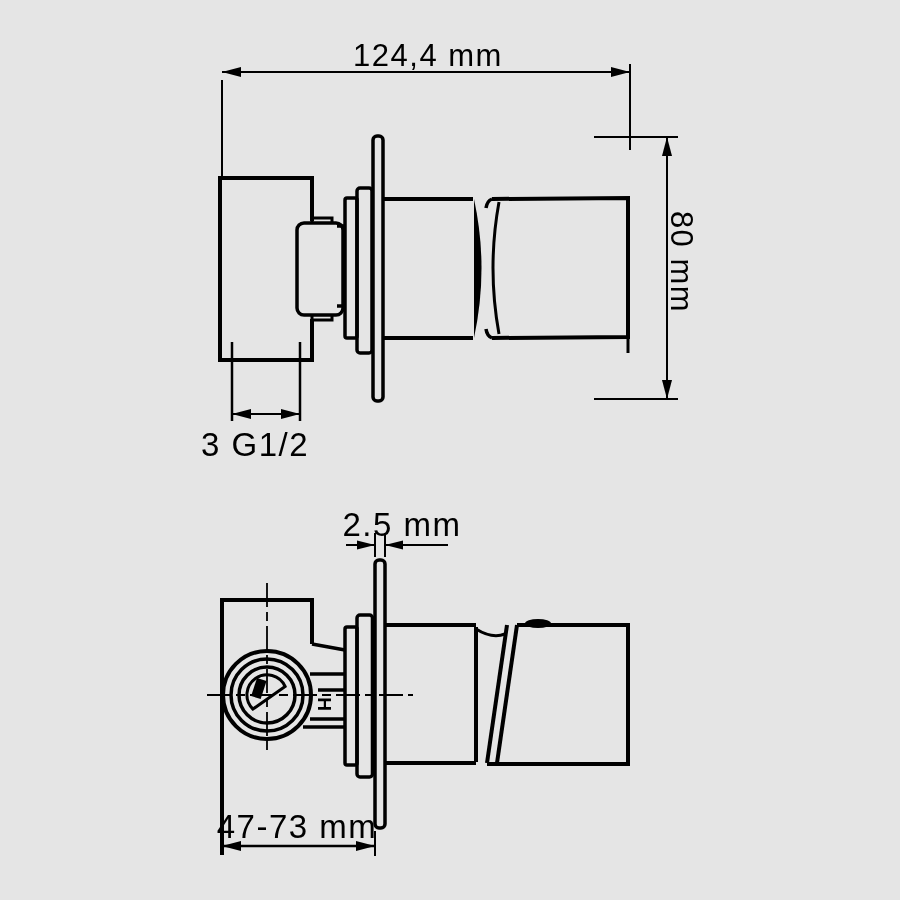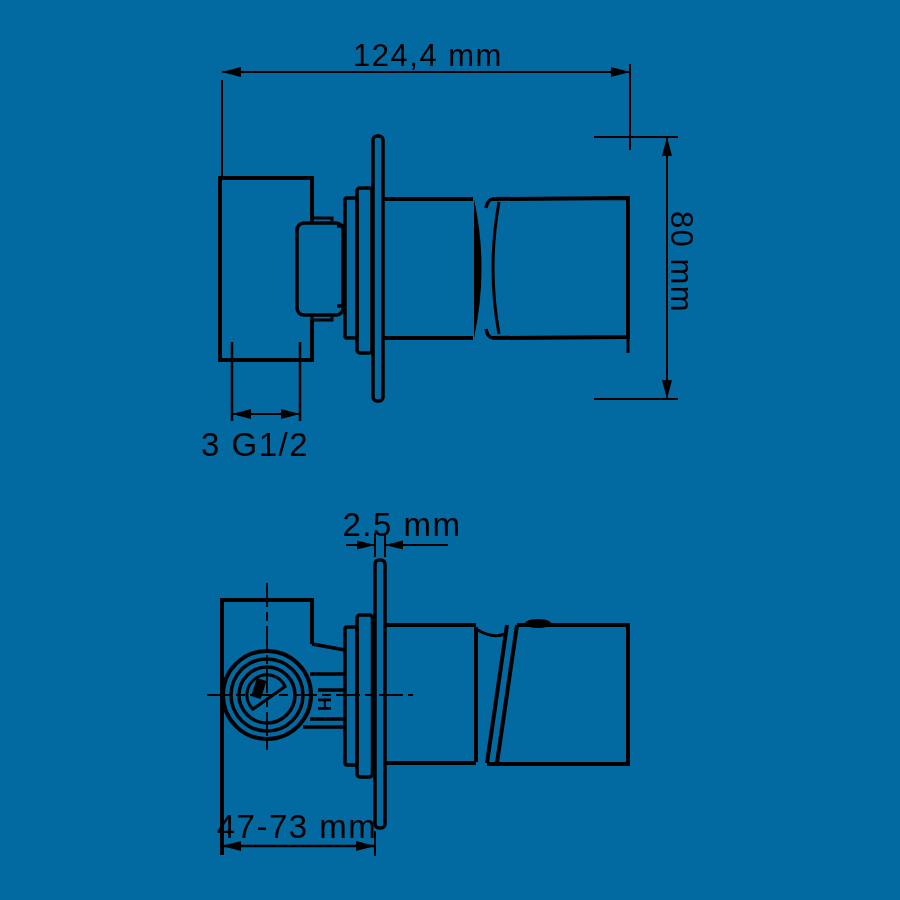--- a/index.html
+++ b/index.html
@@ -1,16 +1,16 @@
 <!DOCTYPE html>
 <html><head>
 <meta charset="utf-8">
 <style>
   html,body{margin:0;padding:0;background:#ffffff;}
-  .stage{width:900px;height:900px;background:#0369a1;position:relative;overflow:hidden;}
+  .stage{width:900px;height:900px;background:#e5e5e5;position:relative;overflow:hidden;}
   svg{display:block;}
   .dim-text{
     font-family:"Liberation Sans", sans-serif;
     fill:#000000;
     letter-spacing:1.5px;
   }
   .marking-text{
     font-family:"Liberation Sans", sans-serif;
     font-weight:bold;
     fill:#000000;

